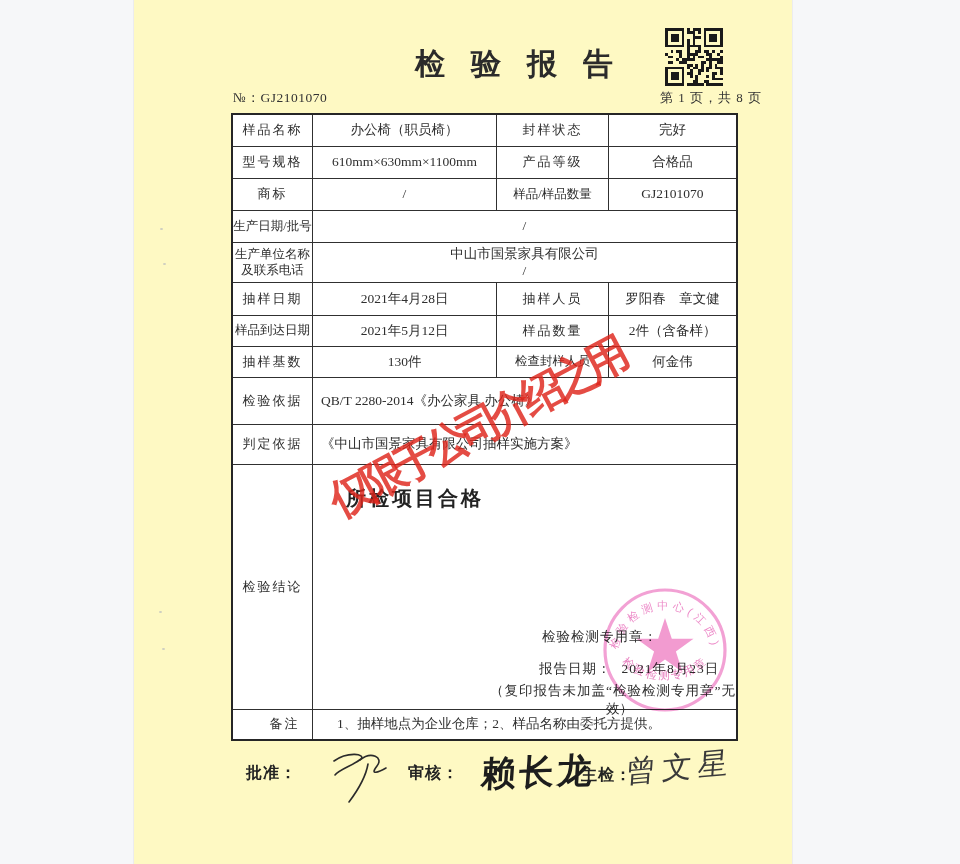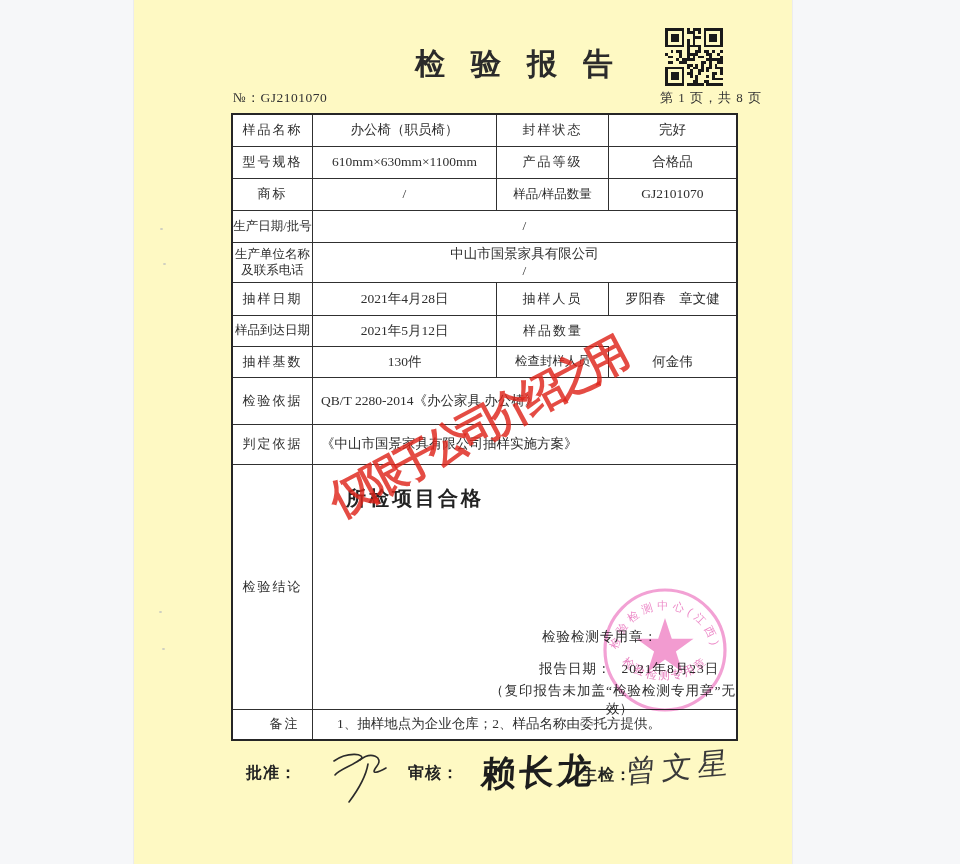--- a/index.html
+++ b/index.html
@@ -124,20 +124,21 @@
       <div class="c lab">抽样日期</div>
       <div class="c val">2021年4月28日</div>
       <div class="c lab">抽样人员</div>
       <div class="c val">罗阳春　章文健</div>
     </div>
 
     <div class="tr h31">
       <div class="c lab tight">样品到达日期</div>
       <div class="c val">2021年5月12日</div>
       <div class="c lab">样品数量</div>
+      <div class="c val">2件（含备样）</div>
     </div>
 
     <div class="tr h31">
       <div class="c lab">抽样基数</div>
       <div class="c val">130件</div>
       <div class="c lab tight">检查封样人员</div>
       <div class="c val">何金伟</div>
     </div>
 
     <div class="tr h47">

